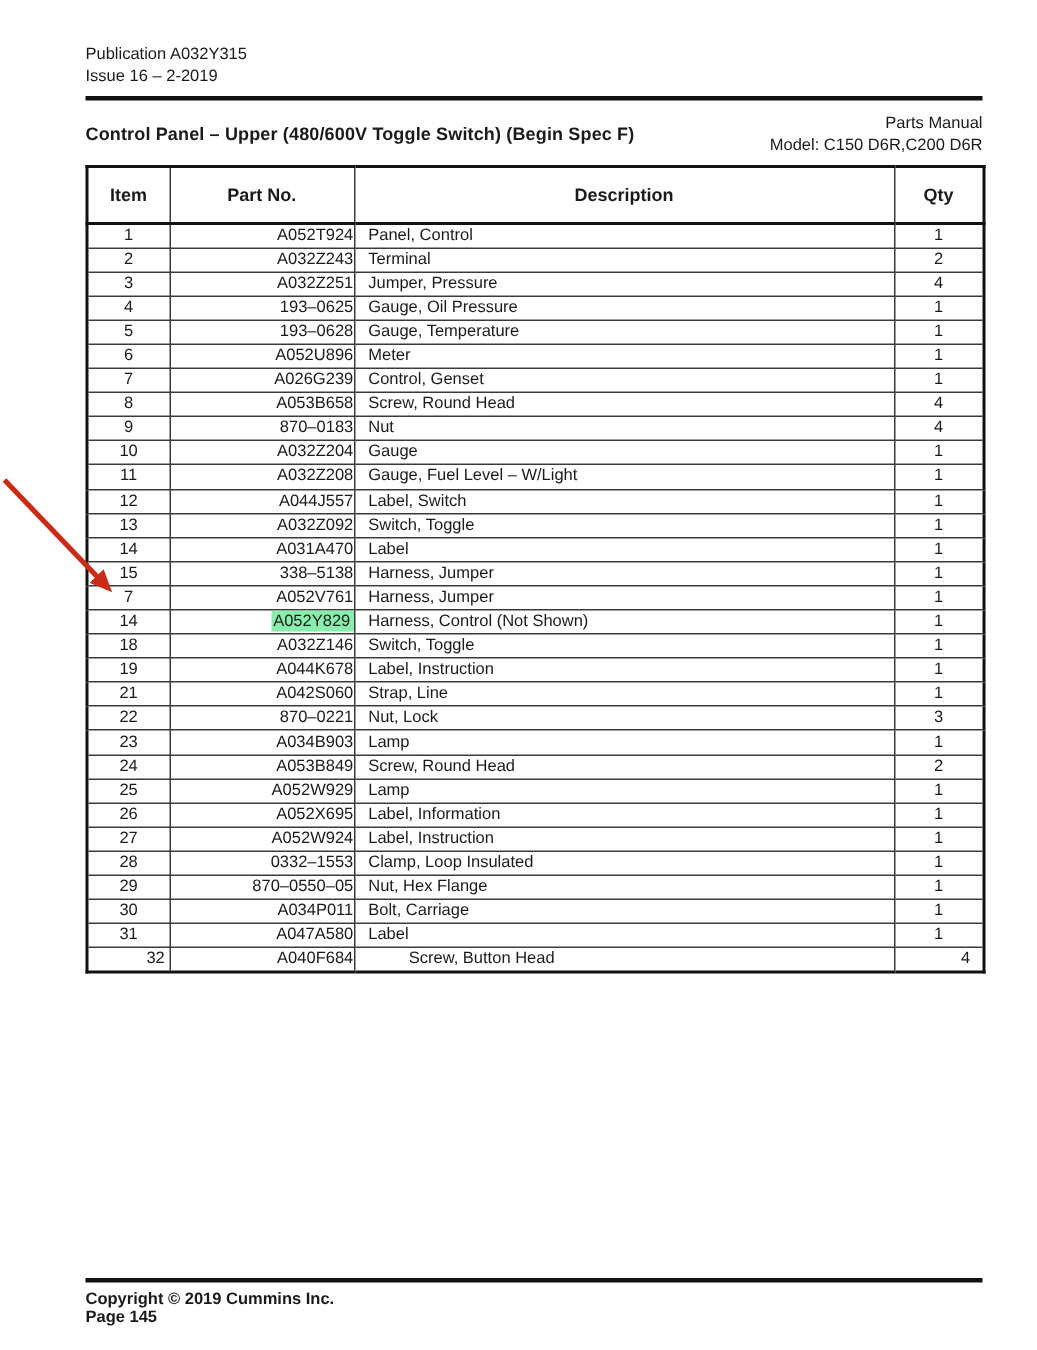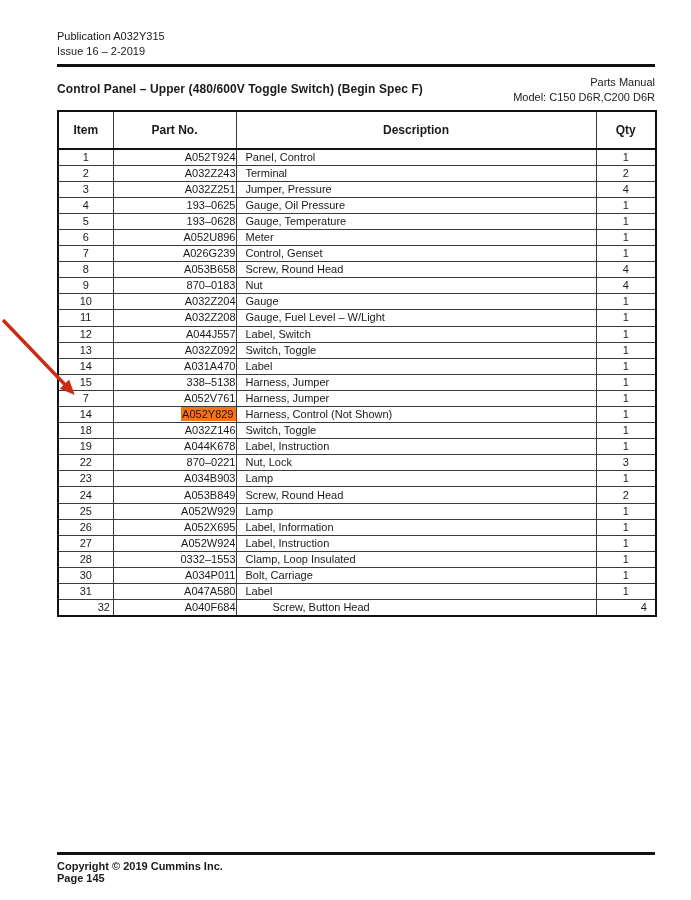--- a/index.html
+++ b/index.html
@@ -235,34 +235,40 @@
           <td class="col-qty">1</td>
         </tr>
         <tr>
           <td class="col-item">7</td>
           <td class="col-part">A052V761</td>
           <td class="col-desc">Harness, Jumper</td>
           <td class="col-qty">1</td>
         </tr>
         <tr>
           <td class="col-item">14</td>
-          <td class="col-part"><span class="highlight" style="background-color: #f97316;">A052Y829</span></td>
+          <td class="col-part"><span class="highlight" style="background-color: #86efac;">A052Y829</span></td>
           <td class="col-desc">Harness, Control (Not Shown)</td>
           <td class="col-qty">1</td>
         </tr>
         <tr>
           <td class="col-item">18</td>
           <td class="col-part">A032Z146</td>
           <td class="col-desc">Switch, Toggle</td>
           <td class="col-qty">1</td>
         </tr>
         <tr>
           <td class="col-item">19</td>
           <td class="col-part">A044K678</td>
           <td class="col-desc">Label, Instruction</td>
+          <td class="col-qty">1</td>
+        </tr>
+        <tr>
+          <td class="col-item">21</td>
+          <td class="col-part">A042S060</td>
+          <td class="col-desc">Strap, Line</td>
           <td class="col-qty">1</td>
         </tr>
         <tr>
           <td class="col-item">22</td>
           <td class="col-part">870–0221</td>
           <td class="col-desc">Nut, Lock</td>
           <td class="col-qty">3</td>
         </tr>
         <tr>
           <td class="col-item">23</td>
@@ -291,20 +297,26 @@
         <tr>
           <td class="col-item">27</td>
           <td class="col-part">A052W924</td>
           <td class="col-desc">Label, Instruction</td>
           <td class="col-qty">1</td>
         </tr>
         <tr>
           <td class="col-item">28</td>
           <td class="col-part">0332–1553</td>
           <td class="col-desc">Clamp, Loop Insulated</td>
+          <td class="col-qty">1</td>
+        </tr>
+        <tr>
+          <td class="col-item">29</td>
+          <td class="col-part">870–0550–05</td>
+          <td class="col-desc">Nut, Hex Flange</td>
           <td class="col-qty">1</td>
         </tr>
         <tr>
           <td class="col-item">30</td>
           <td class="col-part">A034P011</td>
           <td class="col-desc">Bolt, Carriage</td>
           <td class="col-qty">1</td>
         </tr>
         <tr>
           <td class="col-item">31</td>

